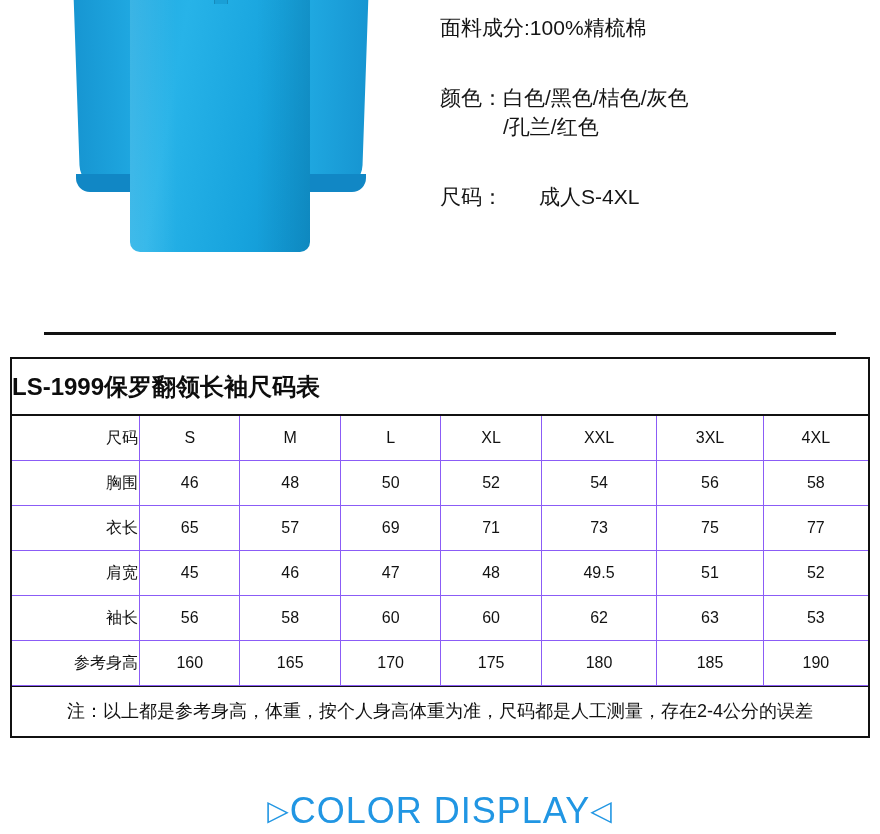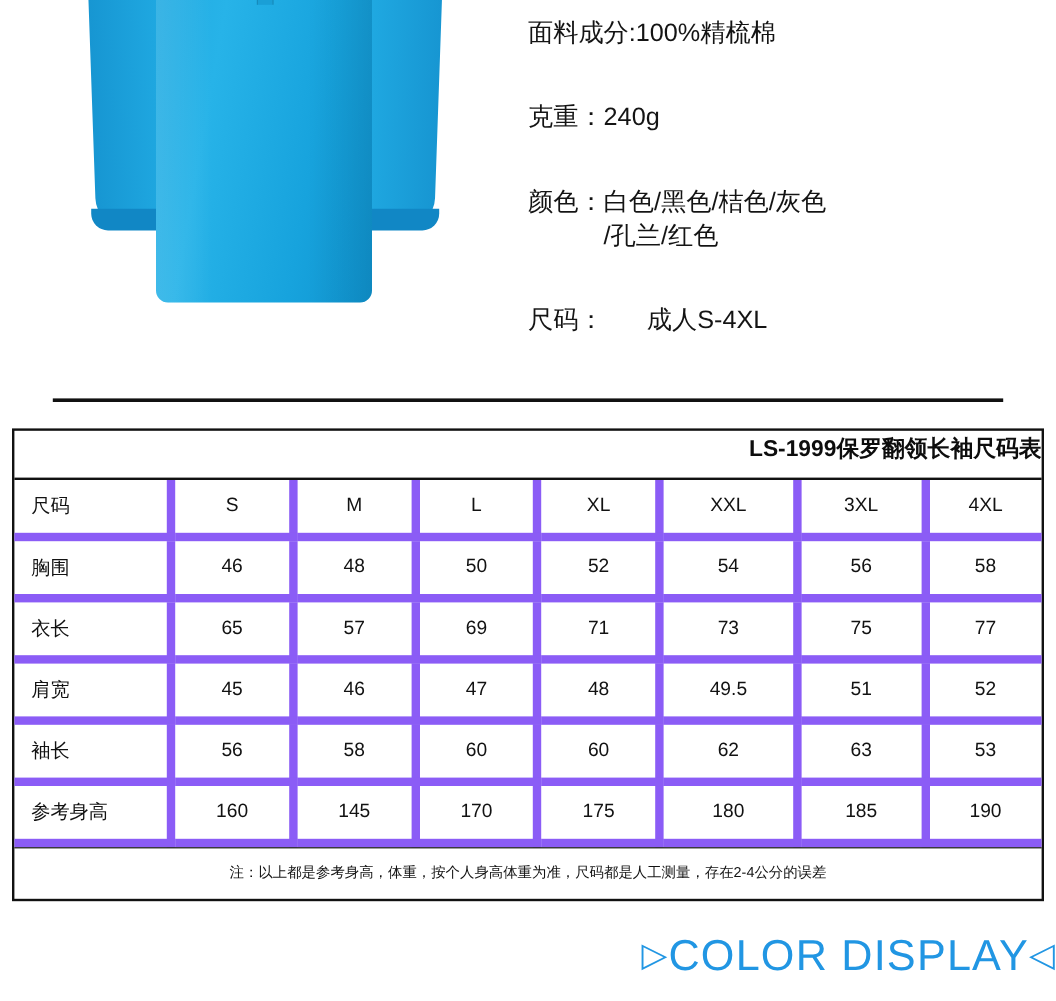--- a/index.html
+++ b/index.html
@@ -121,59 +121,59 @@
     background: #111111;
     width: 792px;
   }
 
   
   .table-block {
     margin: 22px 10px 0 10px;
     border: 2px solid #111111;
   }
   .table-title {
-    text-align: right;
-    font-size: 19px;
+    text-align: left;
+    font-size: 24px;
     font-weight: bold;
-    padding: 2px 0 11px 0;
+    padding: 12px 0 11px 0;
     border-bottom: 2px solid #111111;
     color: #0d0d0d;
   }
   table.size-table {
     width: 100%;
     border-collapse: collapse;
     font-size: 16px;
   }
   table.size-table td {
-    border: 7px solid #8b5cf6;
+    border: 1px solid #8b5cf6;
     text-align: center;
     height: 42px;
     color: #121212;
   }
   table.size-table td.rowhead {
     width: 112px;
-    text-align: left;
+    text-align: right;
     padding-left: 14px;
     font-size: 16px;
   }
   table.size-table tr td:first-child { border-left: none; }
   table.size-table tr td:last-child { border-right: none; }
   table.size-table tr:first-child td { border-top: none; }
   .table-note {
     text-align: center;
-    font-size: 12px;
+    font-size: 18px;
     padding: 12px 0 13px 0;
     border-top: 1px solid #111111;
     color: #121212;
   }
 
   
   .color-display {
-    margin-top: 24px;
-    text-align: right;
+    margin-top: 52px;
+    text-align: center;
     color: #2196e3;
     font-size: 36px;
     letter-spacing: 1px;
     font-weight: 500;
   }
   .color-display .tri {
     font-size: 28px;
     vertical-align: 3px;
   }
 </style>
@@ -195,24 +195,20 @@
 
     </div>
   </div>
 
   <div class="specs">
     <div class="spec-row">
       <span class="spec-label">面料成分:</span>
       <span class="spec-value">100%精梳棉</span>
     </div>
     <div class="spec-row">
-      <span class="spec-label">克重：</span>
-      <span class="spec-value">240g</span>
-    </div>
-    <div class="spec-row">
       <span class="spec-label">颜色：</span>
       <span class="spec-value">白色/黑色/桔色/灰色
 /孔兰/红色</span>
     </div>
     <div class="spec-row">
       <span class="spec-label">尺码：</span>
       <span class="spec-value">成人S-4XL</span>
     </div>
   </div>
 </div>
@@ -271,21 +267,21 @@
         <td>58</td>
         <td>60</td>
         <td>60</td>
         <td>62</td>
         <td>63</td>
         <td>53</td>
       </tr>
       <tr>
         <td class="rowhead">参考身高</td>
         <td>160</td>
-        <td>145</td>
+        <td>165</td>
         <td>170</td>
         <td>175</td>
         <td>180</td>
         <td>185</td>
         <td>190</td>
       </tr>
     </tbody>
   </table>
   <div class="table-note">注：以上都是参考身高，体重，按个人身高体重为准，尺码都是人工测量，存在2-4公分的误差</div>
 </div>

